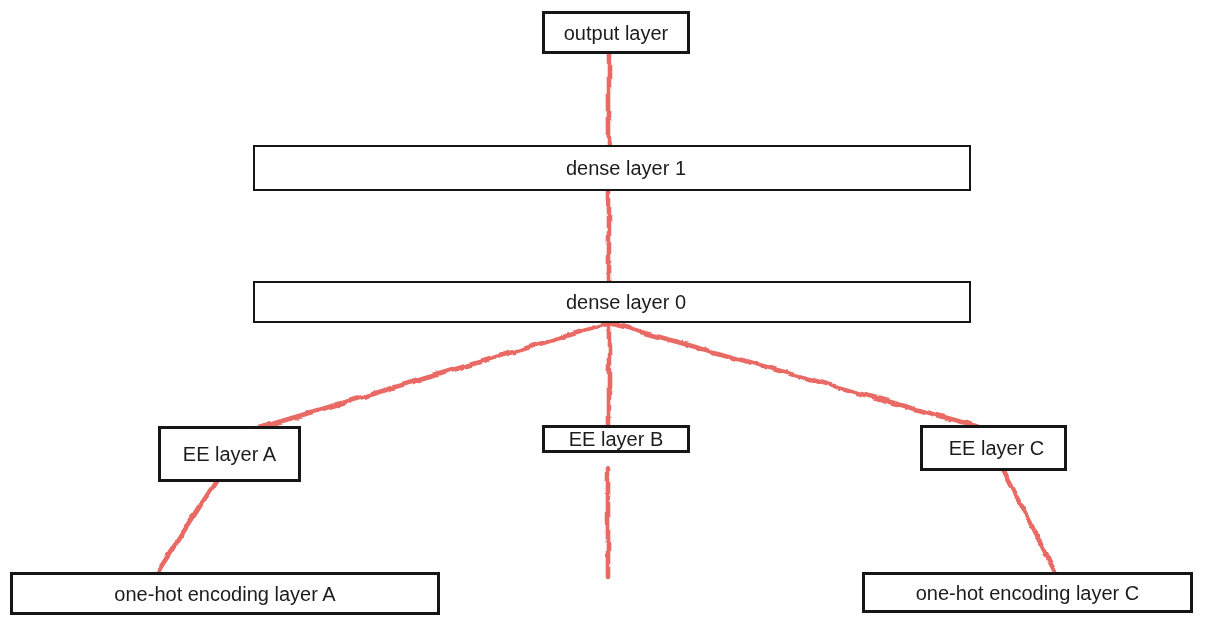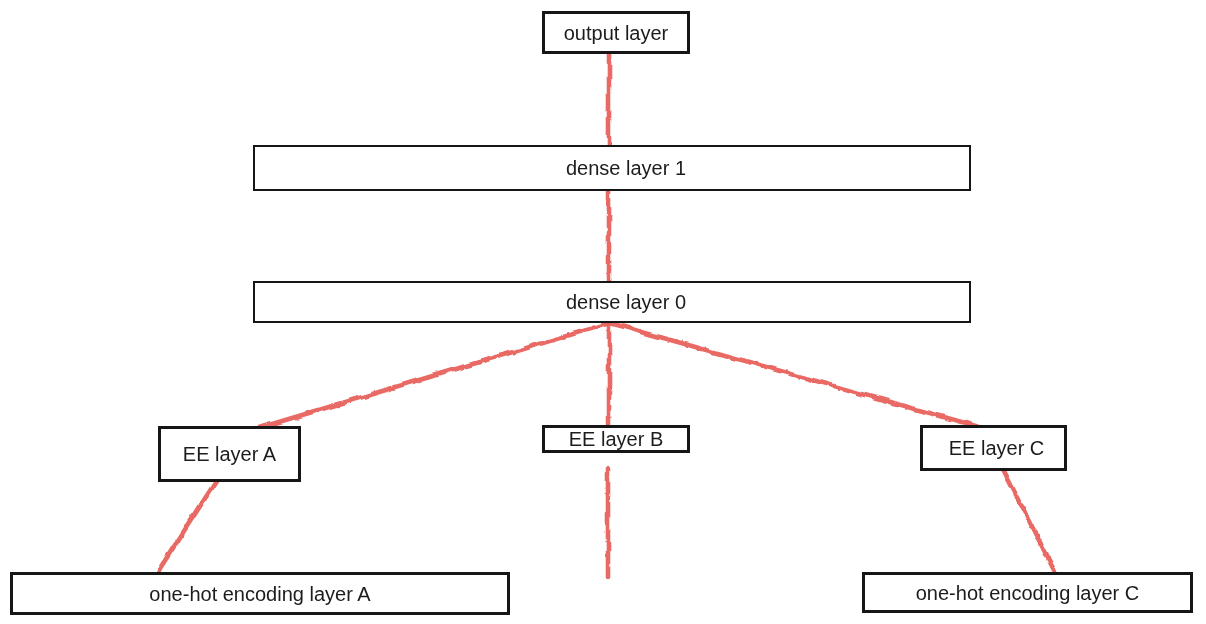--- a/index.html
+++ b/index.html
@@ -44,21 +44,21 @@
     white-space: nowrap;
   }
   .wide { border-width: 2.5px; padding-left: 28px; }
   
   .n-output { left: 542px; top: 11px;  width: 148px; height: 43px; }
   .n-dense1 { left: 253px; top: 145px; width: 718px; height: 46px; }
   .n-dense0 { left: 253px; top: 281px; width: 718px; height: 42px; }
   .n-eeA    { left: 150px; top: 426px; width: 143px; height: 56px; margin-left: 8px; }
   .n-eeB    { left: 542px; top: 425px; width: 148px; height: 28px; }
   .n-eeC    { left: 920px; top: 425px; width: 147px; height: 46px; padding-left: 6px; }
-  .n-ohA    { left: 10px;  top: 572px; width: 500px; height: 43px; }
+  .n-ohA    { left: 10px;  top: 572px; width: 430px; height: 43px; }
   .n-ohB    { left: 458px; top: 572px; width: 372px; height: 41px; }
   .n-ohC    { left: 862px; top: 572px; width: 331px; height: 41px; }
 </style>
 </head>
 <body>
 
 <div class="canvas" style="--edge-color: #e8645e; --box-border: #161616; --box-fill: #ffffff; --text-color: #1c1c1c; --bg-color: #ffffff;">
 
   <svg class="edges-svg" viewBox="0 0 1206 624" xmlns="http://www.w3.org/2000/svg" aria-hidden="true">
     <defs>

